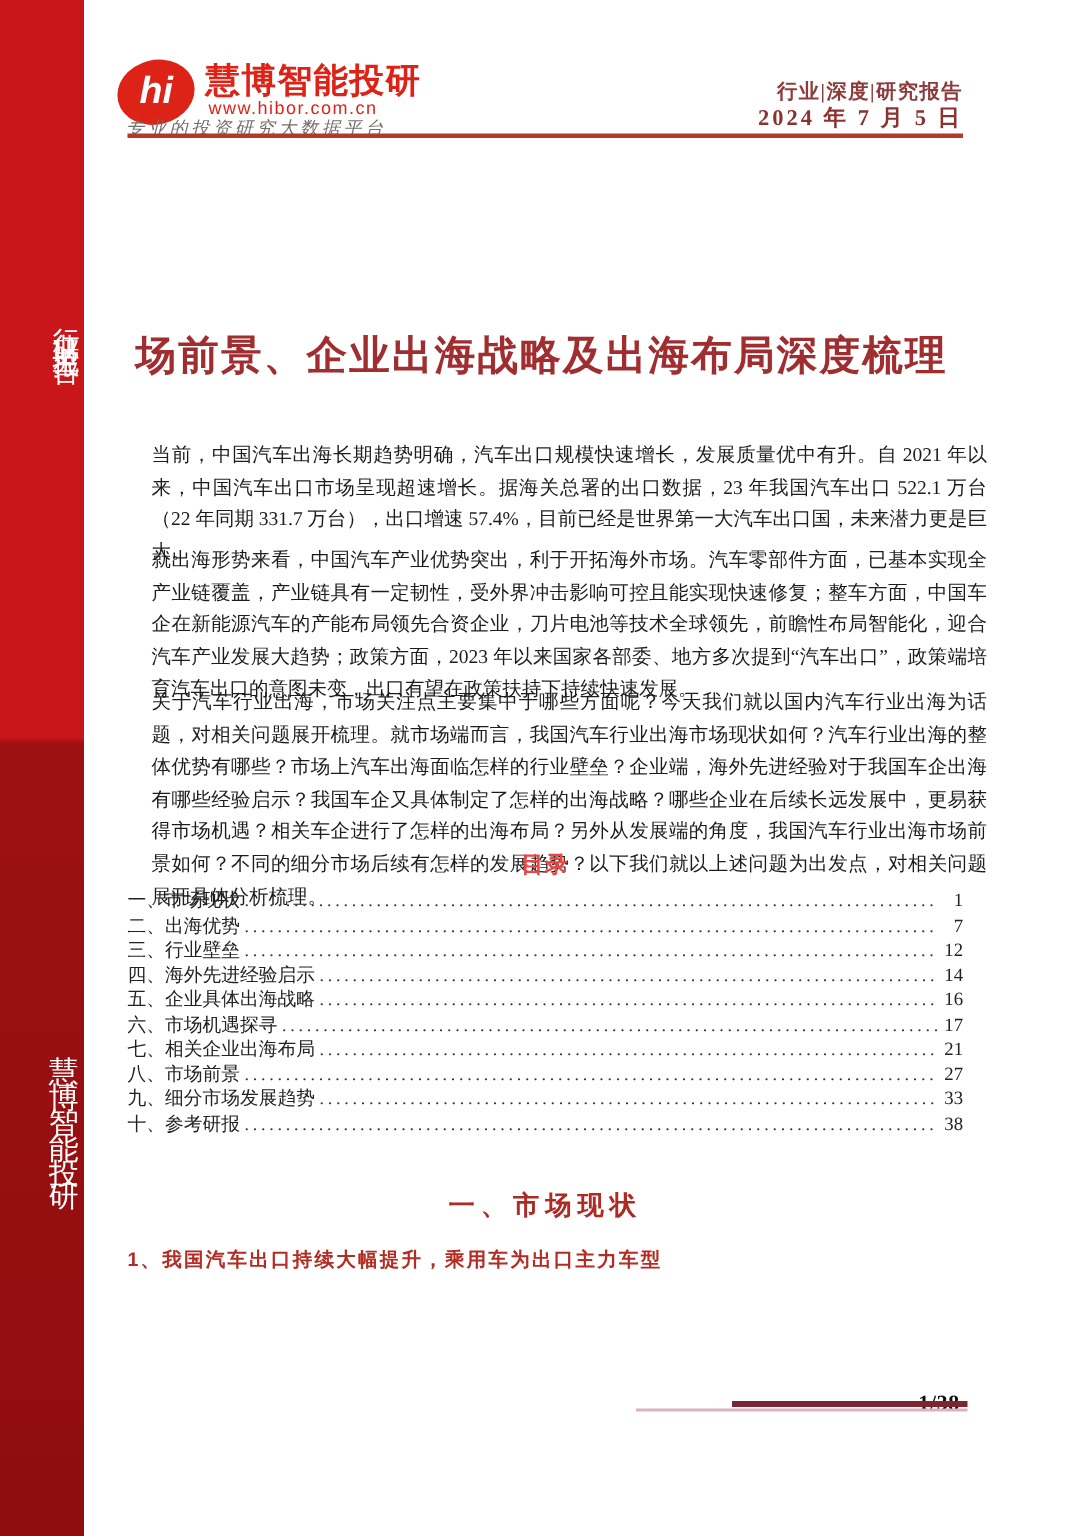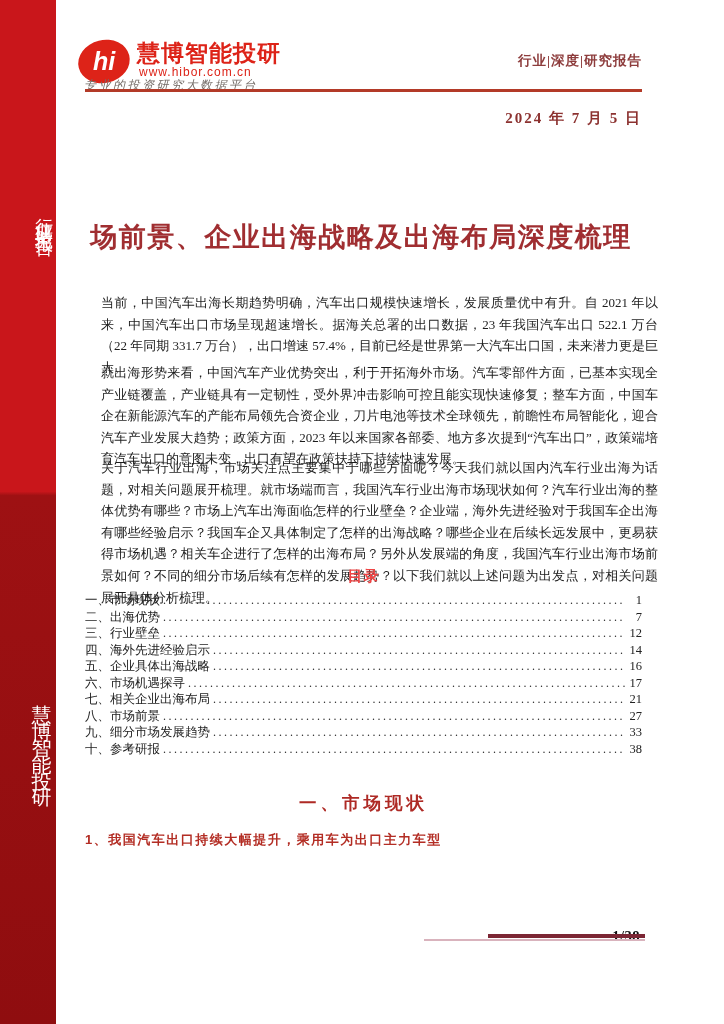--- a/index.html
+++ b/index.html
@@ -54,21 +54,21 @@
   .brand-slogan{
     position:absolute;left:84px;top:77px;color:#756d68;
     font-style:italic;font-size:12px;letter-spacing:2.5px;
   }
   .doc-type{
     position:absolute;right:82px;top:52px;color:var(--header-text);
     font-weight:bold;font-size:13.5px;letter-spacing:1px;text-align:center;
   }
   .doc-date{
     position:absolute;right:82px;top:69px;color:#8c3230;
-    font-weight:bold;font-size:15px;letter-spacing:2px;text-align:right;margin-top:40px;
+    font-weight:bold;font-size:15px;letter-spacing:2px;text-align:right;
   }
   .header-rule{
     position:absolute;left:85px;top:89px;width:557px;height:2.5px;
     background:var(--rule-red);
   }
   
   .report-title{
     position:absolute;left:80px;top:150px;width:562px;
     text-align:center;color:var(--title-red);
     font-family:"Liberation Sans","DejaVu Sans",sans-serif;

